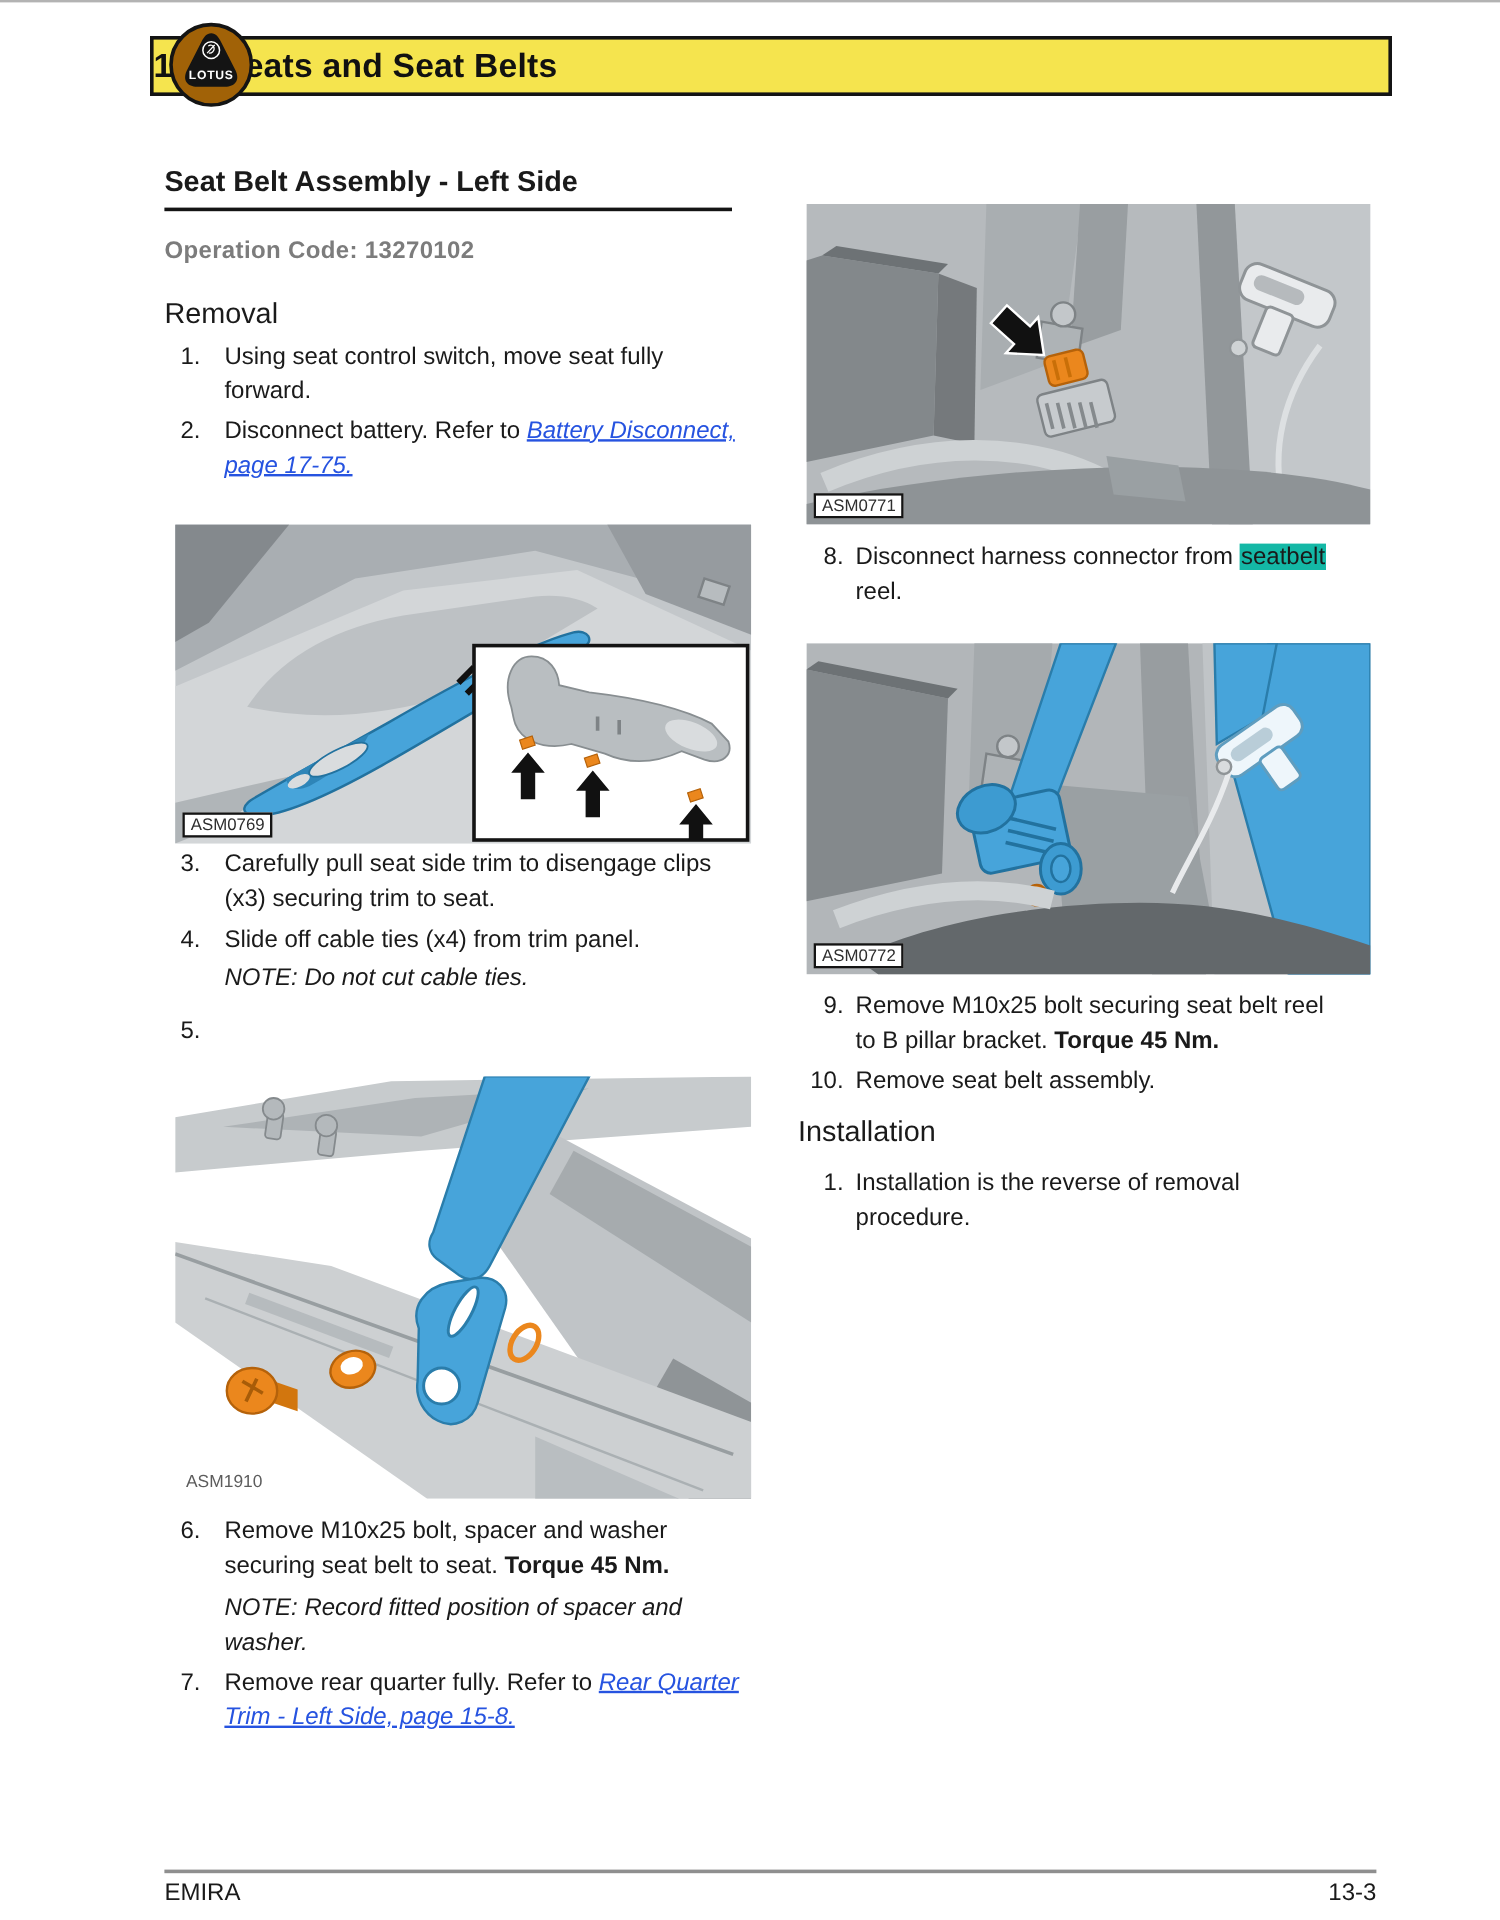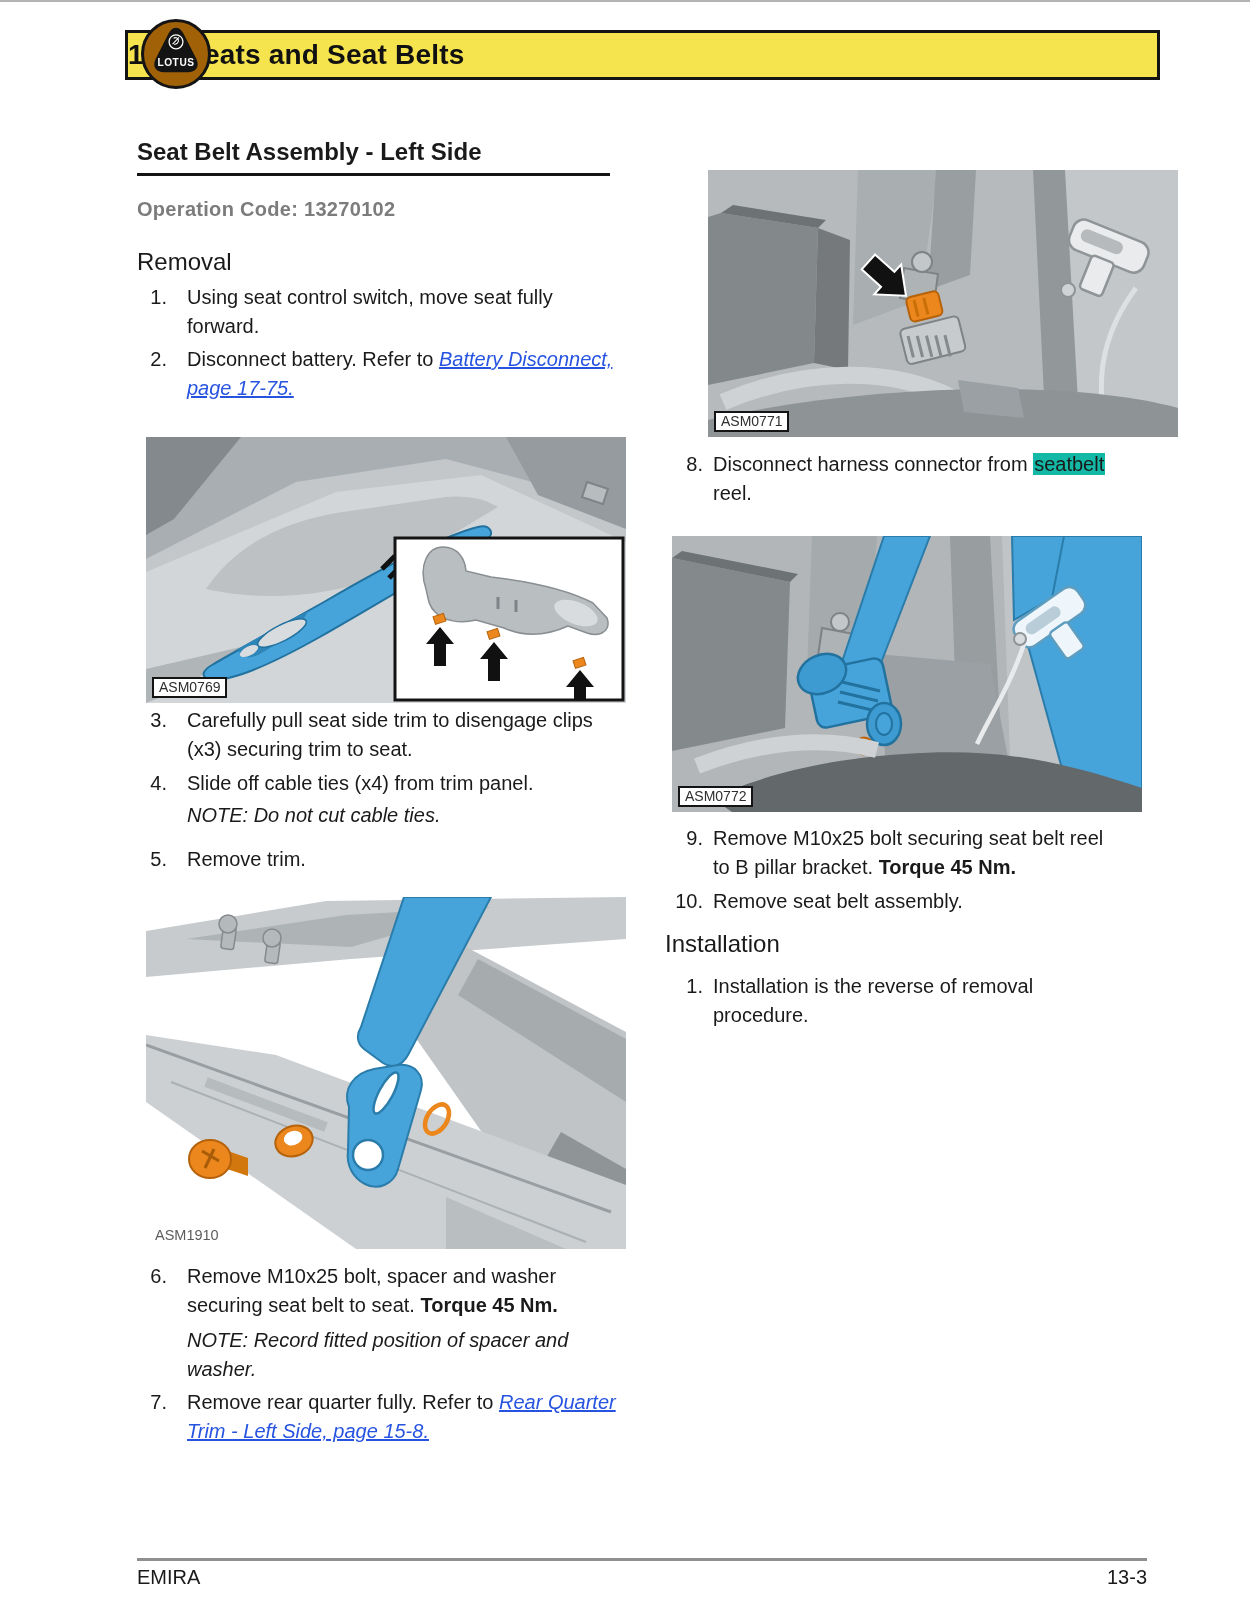--- a/index.html
+++ b/index.html
@@ -125,21 +125,20 @@
   </div>
 
   <div class="s lc" style="top:769px;">
     <span class="n">4.</span>
     <span class="b">Slide off cable ties (x4) from trim panel.</span>
   </div>
   <div class="note" style="left:187px;top:801px;">NOTE: Do not cut cable ties.</div>
 
   <div class="s lc" style="top:845px;">
     <span class="n">5.</span>
-    <span class="b">Remove trim.</span>
   </div>
 
   <div class="fig" style="left:146px;top:897px;width:480px;height:352px;">
     <svg viewBox="0 0 480 352" width="480" height="352">
       <rect width="480" height="352" fill="#ffffff"></rect>
       <polygon points="0,34 180,4 480,0 480,42 205,62 0,80" fill="#c7cbcd"></polygon>
       <polygon points="40,42 200,18 345,10 205,50" fill="#aeb3b6"></polygon>
       <g fill="#b4b9bc" stroke="#858a8d" stroke-width="1.5">
         <rect x="76" y="30" width="13" height="22" rx="3" transform="rotate(8 82 41)"></rect>
         <circle cx="82" cy="27" r="9"></circle>
@@ -179,21 +178,21 @@
     <span class="n">6.</span>
     <span class="b"><span>Remove M10x25 bolt, spacer and washer securing seat belt to seat. </span><b>Torque 45 Nm.</b></span>
   </div>
   <div class="note" style="left:187px;top:1326px;">NOTE: Record fitted position of spacer and washer.</div>
 
   <div class="s lc" style="top:1388px;">
     <span class="n">7.</span>
     <span class="b"><span>Remove rear quarter fully. Refer to </span><a class="xref">Rear Quarter Trim - Left Side, page 15-8.</a></span>
   </div>
 
-  <div class="fig" style="left:708px;top:170px;width:470px;height:267px;">
+  <div class="fig" style="left:672px;top:170px;width:470px;height:267px;">
     <svg viewBox="0 0 470 267" width="470" height="267">
       <rect width="470" height="267" fill="#b6babd"></rect>
       <polygon points="345,0 470,0 470,267 352,267" fill="#c3c7ca"></polygon>
       <polygon points="150,0 230,0 212,130 145,155" fill="#a9aeb1"></polygon>
       <polygon points="228,0 268,0 262,105 220,120" fill="#999ea1"></polygon>
       <polygon points="325,0 357,0 372,267 338,267" fill="#92979a"></polygon>
       <polygon points="13,43 110,58 106,193 0,215 0,47" fill="#83888b"></polygon>
       <polygon points="13,43 110,58 118,50 25,35" fill="#6d7275"></polygon>
       <polygon points="110,58 106,193 140,200 142,70" fill="#75797c"></polygon>
       <path d="M196,98 l34,6 -4,30 -34,-6 Z" fill="#aeb3b6" stroke="#7e8386" stroke-width="2"></path>

